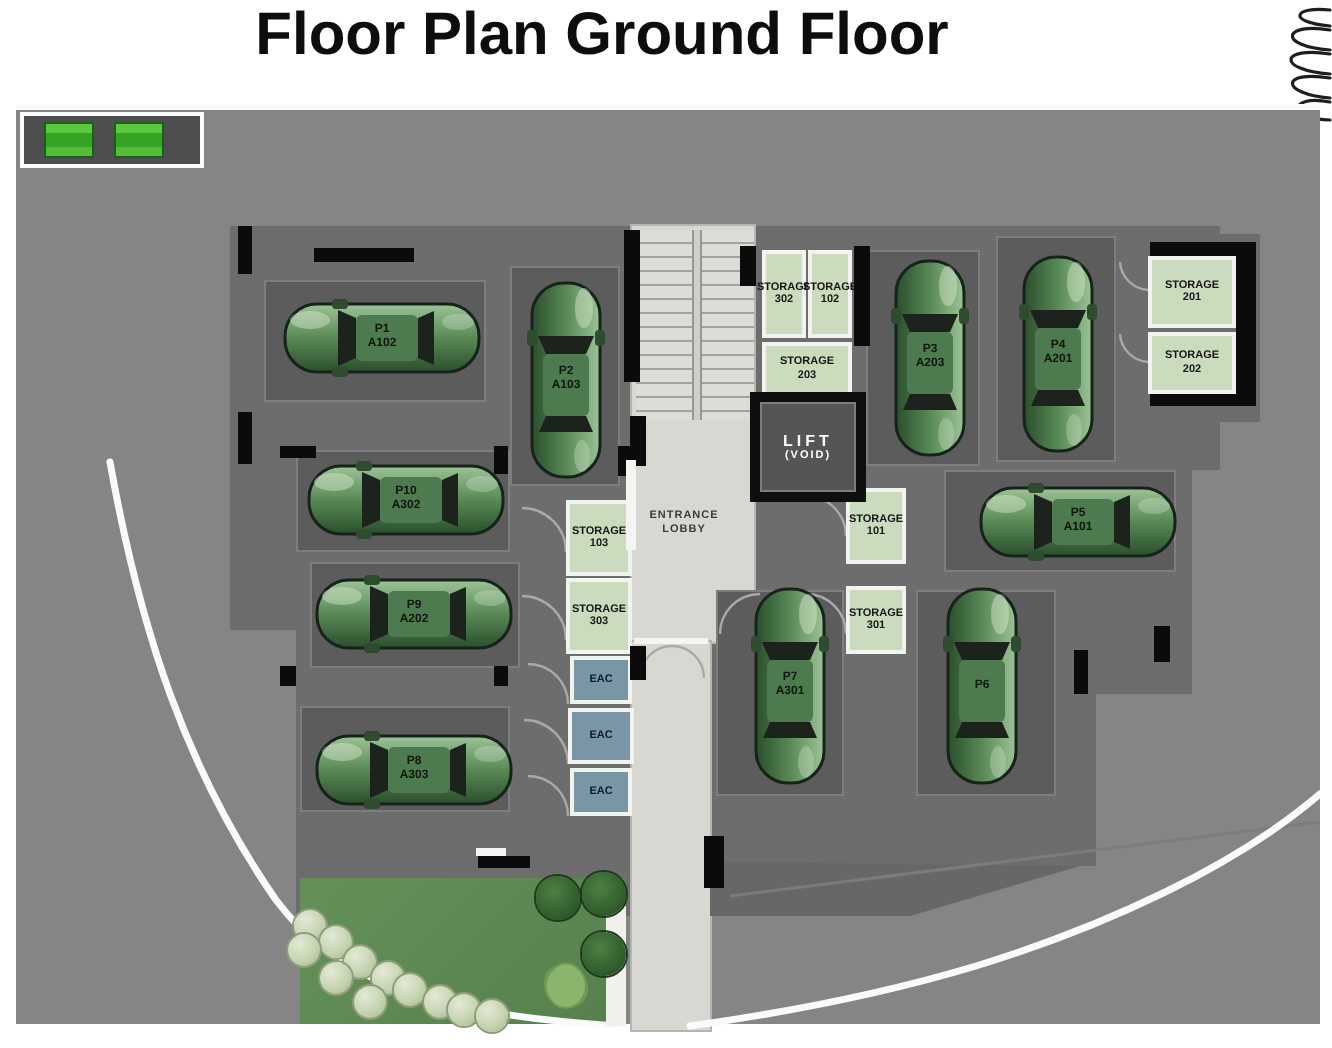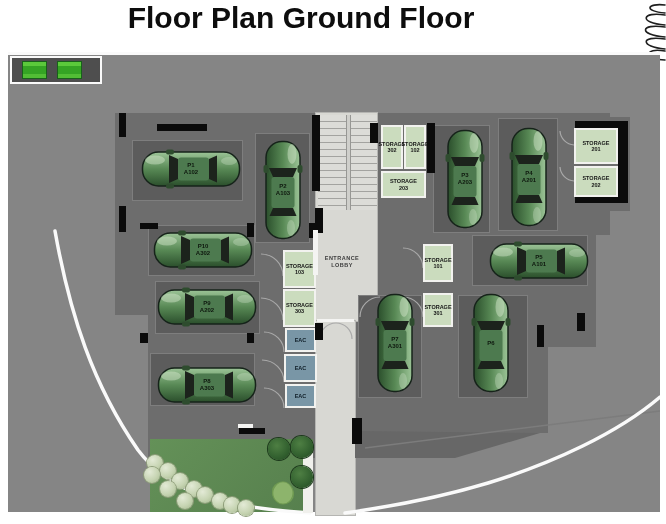--- a/index.html
+++ b/index.html
@@ -87,20 +87,26 @@
   <div class="legend">
     <div class="swatch"></div>
     <div class="swatch"></div>
   </div>
 
   <div class="lobby-label">
     <span>ENTRANCE</span>
     <span>LOBBY</span>
   </div>
 
+  <div class="lift">
+    <div class="lift-inner">
+      <span class="lift-l1">LIFT</span>
+      <span class="lift-l2">(VOID)</span>
+    </div>
+  </div>
 
   <svg class="overlay" width="652" height="460" viewBox="0 0 652 460">
     <polygon points="347,376 532,378 447,403 347,403" fill="#676767"></polygon>
     <path d="M357,393 L652,356" stroke="#7c7c7c" stroke-width="1.5" fill="none"></path>
     <g fill="none" stroke="#fafafa" stroke-width="3.5" stroke-linecap="round">
       <path d="M47,176 C62,260 85,330 130,395 C160,435 205,452 302,458"></path>
       <path d="M652,342 C610,378 545,408 480,428 C430,443 380,452 337,458"></path>
     </g>
     <g fill="none" stroke="#a9a9a9" stroke-width="1.2">
       <path d="M253,199 A22,22 0 0 1 275,221"></path>

